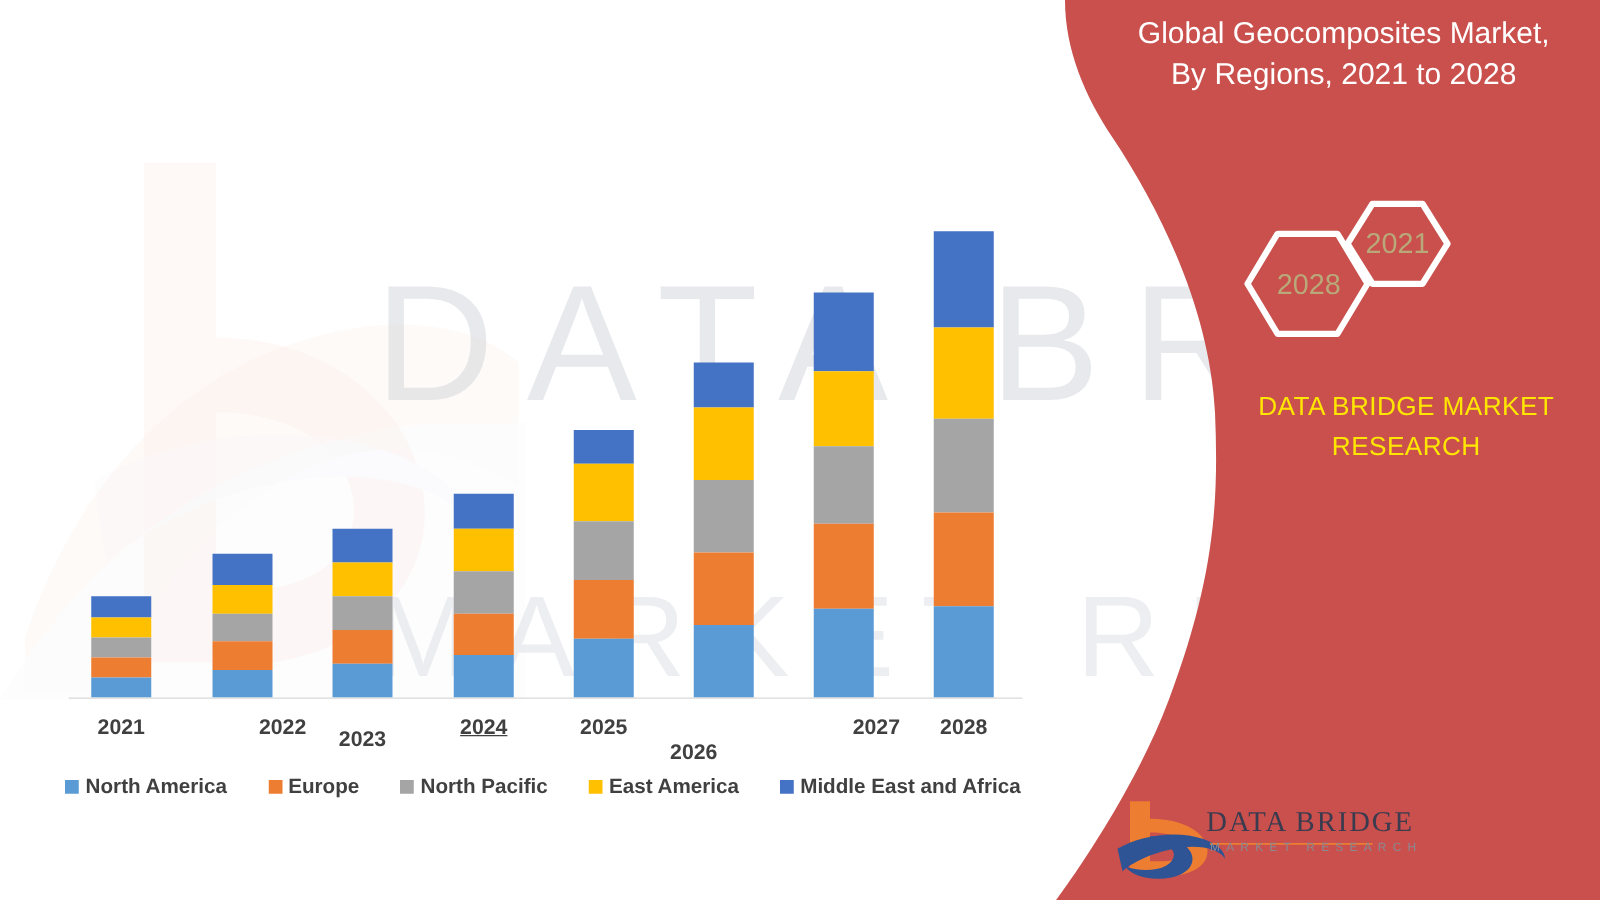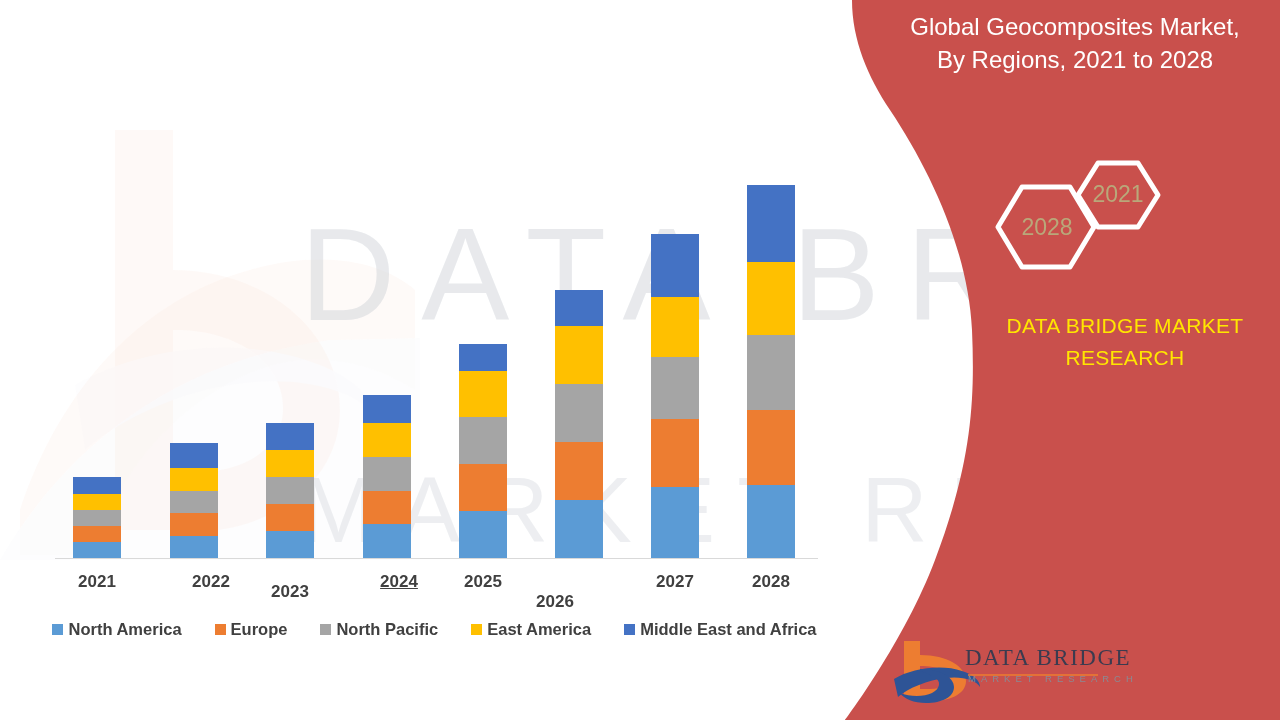--- a/index.html
+++ b/index.html
@@ -141,26 +141,26 @@
           <div class="seg" style="height: 73.125px; background: rgb(91, 155, 213);"></div>
           <div class="seg" style="height: 75px; background: rgb(237, 125, 49);"></div>
           <div class="seg" style="height: 75px; background: rgb(165, 165, 165);"></div>
           <div class="seg" style="height: 73.125px; background: rgb(255, 192, 0);"></div>
           <div class="seg" style="height: 76.875px; background: rgb(68, 114, 196);"></div>
         </div>
       </div>
     <div class="axis-line"></div>
     <div class="xlabels" id="xlabels">
         <div class="xlab" style="left: 52px;">2021</div>
-        <div class="xlab" style="left: 166px;">2022</div>
+        <div class="xlab" style="left: 155px; text-align: right;">2022</div>
         <div class="xlab" style="left: 245px; margin-top: 10px;">2023</div>
-        <div class="xlab" style="left: 354px; text-decoration: underline;">2024</div>
+        <div class="xlab" style="left: 342px; text-decoration: underline;">2024</div>
         <div class="xlab" style="left: 438px;">2025</div>
         <div class="xlab" style="left: 510px; margin-top: 20px;">2026</div>
-        <div class="xlab" style="left: 630px;">2027</div>
+        <div class="xlab" style="left: 630px; text-align: right;">2027</div>
         <div class="xlab" style="left: 726px;">2028</div>
       </div>
   </div>
 
   <div class="legend" id="legend">
       <div class="lg-item">
         <span class="lg-sw" style="background: rgb(91, 155, 213);"></span>
         <span class="lg-tx">North America</span>
       </div>
       <div class="lg-item">

